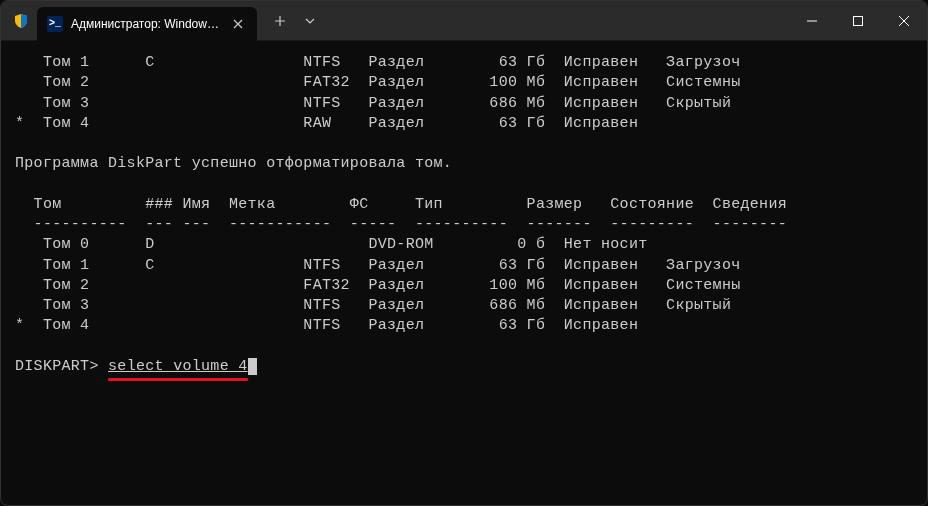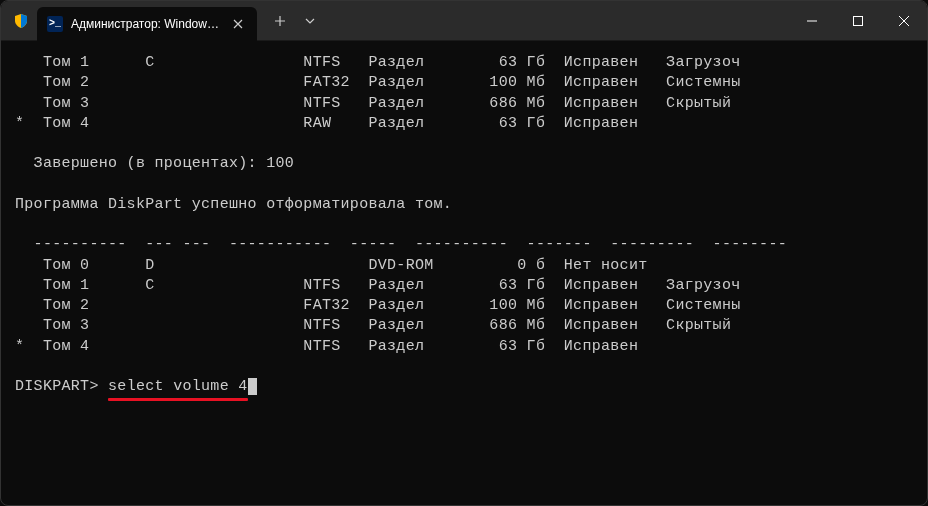--- a/index.html
+++ b/index.html
@@ -120,20 +120,21 @@
       white-space: pre;
       line-height: 1.35;
       letter-spacing: 0.3px;
       height: calc(100% - 40px);
       overflow: hidden;
       margin-top: 8px;
     }
     .underline-red {
       position: relative;
       display: inline-block;
+      text-decoration: underline;
     }
     .underline-red::after {
       content: '';
       position: absolute;
       left: 0;
       right: 0;
       bottom: -4px;
       height: 3px;
       background: #e81123;
       border-radius: 1px;
@@ -195,20 +196,19 @@
           <path d="M0 0 L10 10 M10 0 L0 10" stroke="#fff" stroke-width="1"></path>
         </svg>
     </div>
   </div>
 </div>
 
 <div class="terminal"><div id="top-rows">   Том 1      C                NTFS   Раздел        63 Гб  Исправен   Загрузоч
    Том 2                       FAT32  Раздел       100 Мб  Исправен   Системны
    Том 3                       NTFS   Раздел       686 Мб  Исправен   Скрытый
 *  Том 4                       RAW    Раздел        63 Гб  Исправен   </div>
-<div>  Завершено (в процентах): 100</div>
 <div>Программа DiskPart успешно отформатировала том.</div>
-<div id="sep-row">  ----------  --- ---  -----------  -----  ----------  -------  ---------  --------</div><div id="list-rows">   Том 0      D                       DVD-ROM         0 б  Нет носит  
+<div id="hdr-row">  Том         ### Имя  Метка        ФС     Тип         Размер   Состояние  Сведения</div><div id="sep-row">  ----------  --- ---  -----------  -----  ----------  -------  ---------  --------</div><div id="list-rows">   Том 0      D                       DVD-ROM         0 б  Нет носит  
    Том 1      C                NTFS   Раздел        63 Гб  Исправен   Загрузоч
    Том 2                       FAT32  Раздел       100 Мб  Исправен   Системны
    Том 3                       NTFS   Раздел       686 Мб  Исправен   Скрытый
 *  Том 4                       NTFS   Раздел        63 Гб  Исправен   </div>
 <div><span>DISKPART&gt;</span> <span class="underline-red">select volume 4</span><span class="cursor"></span></div></div>
 
 </body></html>

